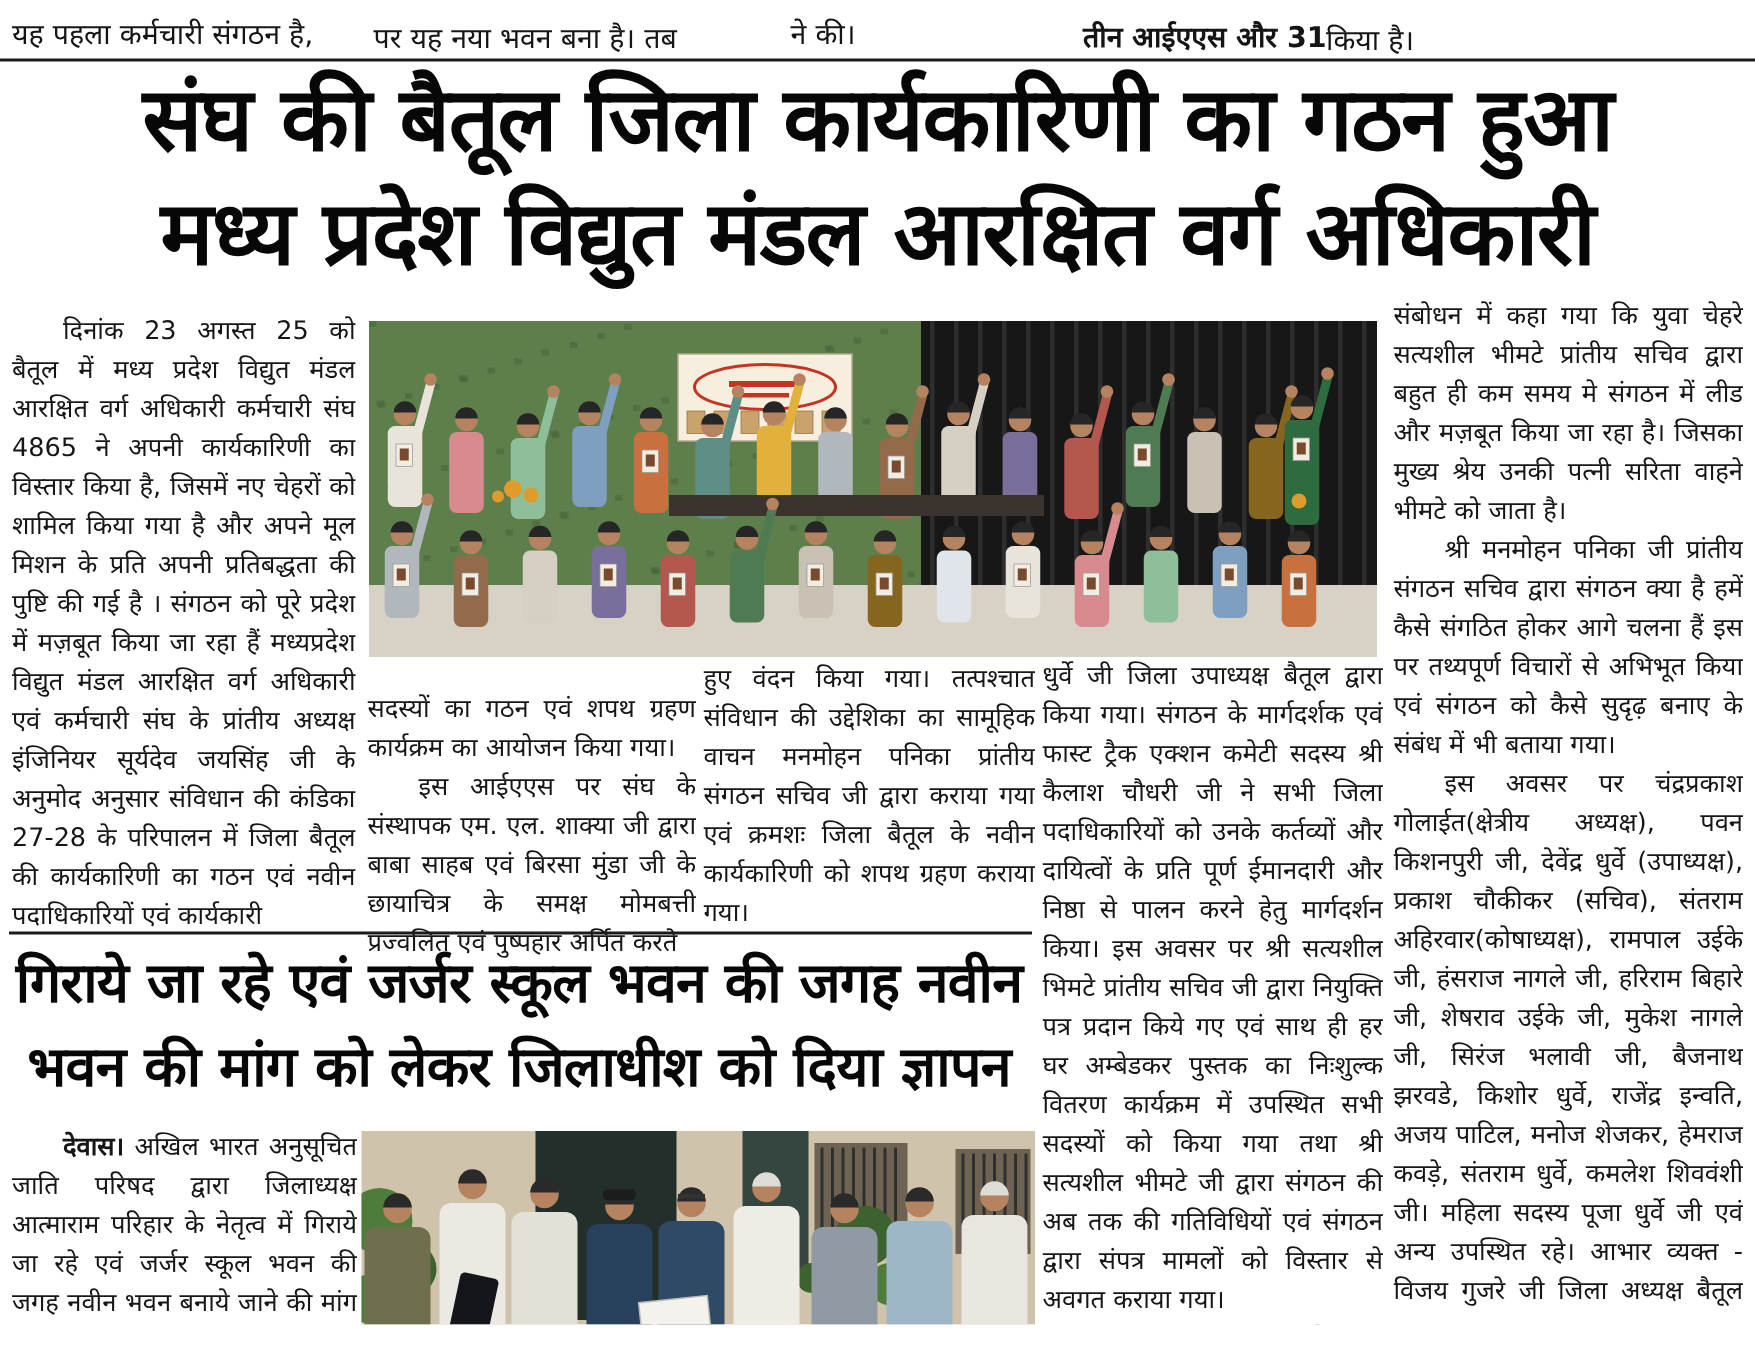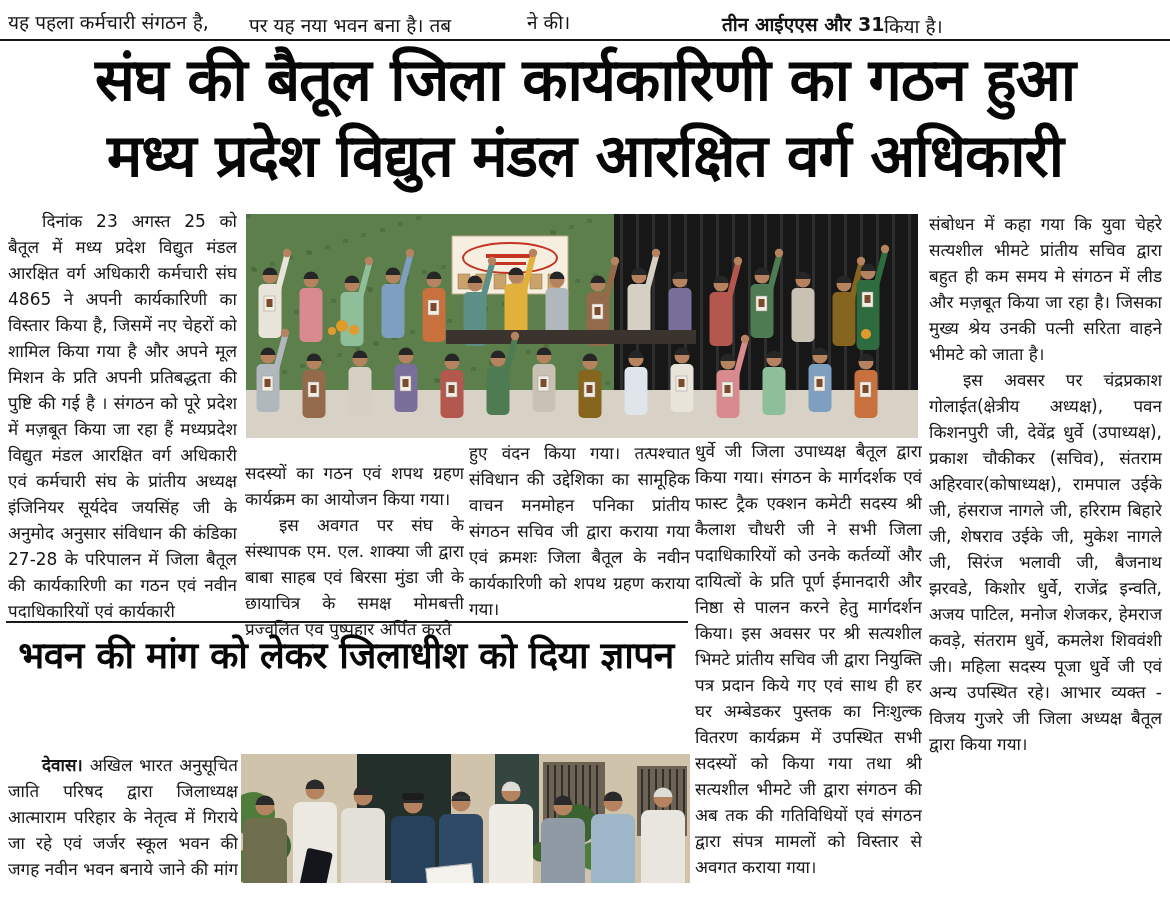--- a/index.html
+++ b/index.html
@@ -307,38 +307,40 @@
       <rect x="570.5" y="165" width="6" height="8" fill="#7a4a2f"></rect>
       <rect x="608.5" y="156" width="23" height="48" rx="5" fill="#c9703f"></rect>
       <circle cx="620" cy="148" r="7.5" fill="#b5835f"></circle>
       <path d="M 612.5 147 a 7.5 7.5 0 0 1 15 0 z" fill="#262626"></path>
       <rect x="614" y="168" width="11" height="15" fill="#f2ede2" stroke="#999" stroke-width="0.5"></rect>
       <rect x="616.5" y="171" width="6" height="8" fill="#7a4a2f"></rect>
     </svg>
 
   <div class="col" style="left:245px;top:460px;width:219px;height:182px">
     <p>सदस्यों का गठन एवं शपथ ग्रहण कार्यक्रम का आयोजन किया गया।</p>
-    <p class="indent">इस अवगत पर संघ के संस्थापक एम. एल. शाक्या जी द्वारा बाबा साहब एवं बिरसा मुंडा जी के छायाचित्र के समक्ष मोमबत्ती प्रज्वलित एवं पुष्पहार अर्पित करते</p>
+    <p class="indent">इस आईएएस पर संघ के संस्थापक एम. एल. शाक्या जी द्वारा बाबा साहब एवं बिरसा मुंडा जी के छायाचित्र के समक्ष मोमबत्ती प्रज्वलित एवं पुष्पहार अर्पित करते</p>
   </div>
   <div class="col" style="left:469px;top:440px;width:221px;height:182px">
     <p>हुए वंदन किया गया। तत्पश्चात संविधान की उद्देशिका का सामूहिक वाचन मनमोहन पनिका प्रांतीय संगठन सचिव जी द्वारा कराया गया एवं क्रमशः जिला बैतूल के नवीन कार्यकारिणी को शपथ ग्रहण कराया गया।</p>
 
   </div>
   <div class="col" style="left:695px;top:438px;width:227px;height:446px">
     <p>धुर्वे जी जिला उपाध्यक्ष बैतूल द्वारा किया गया। संगठन के मार्गदर्शक एवं फास्ट ट्रैक एक्शन कमेटी सदस्य श्री कैलाश चौधरी जी ने सभी जिला पदाधिकारियों को उनके कर्तव्यों और दायित्वों के प्रति पूर्ण ईमानदारी और निष्ठा से पालन करने हेतु मार्गदर्शन किया। इस अवसर पर श्री सत्यशील भिमटे प्रांतीय सचिव जी द्वारा नियुक्ति पत्र प्रदान किये गए एवं साथ ही हर घर अम्बेडकर पुस्तक का निःशुल्क वितरण कार्यक्रम में उपस्थित सभी सदस्यों को किया गया तथा श्री सत्यशील भीमटे जी द्वारा संगठन की अब तक की गतिविधियों एवं संगठन द्वारा संपत्र मामलों को विस्तार से अवगत कराया गया।</p>
     <p class="indent-big">एम एल शाक्य जी द्वारा अपने</p>
   </div>
-  <div class="col" style="left:929px;top:211px;width:233px;height:676px">
+  <div class="col" style="left:929px;top:198px;width:233px;height:676px">
     <p>संबोधन में कहा गया कि युवा चेहरे सत्यशील भीमटे प्रांतीय सचिव द्वारा बहुत ही कम समय मे संगठन में लीड और मज़बूत किया जा रहा है। जिसका मुख्य श्रेय उनकी पत्नी सरिता वाहने भीमटे को जाता है।</p>
+    <p class="indent">श्री मनमोहन पनिका जी प्रांतीय संगठन सचिव द्वारा संगठन क्या है हमें कैसे संगठित होकर आगे चलना हैं इस पर तथ्यपूर्ण विचारों से अभिभूत किया एवं संगठन को कैसे सुदृढ़ बनाए के संबंध में भी बताया गया।</p>
     <p class="indent">इस अवसर पर चंद्रप्रकाश गोलाईत(क्षेत्रीय अध्यक्ष), पवन किशनपुरी जी, देवेंद्र धुर्वे (उपाध्यक्ष), प्रकाश चौकीकर (सचिव), संतराम अहिरवार(कोषाध्यक्ष), रामपाल उईके जी, हंसराज नागले जी, हरिराम बिहारे जी, शेषराव उईके जी, मुकेश नागले जी, सिरंज भलावी जी, बैजनाथ झरवडे, किशोर धुर्वे, राजेंद्र इन्वति, अजय पाटिल, मनोज शेजकर, हेमराज कवड़े, संतराम धुर्वे, कमलेश शिववंशी जी। महिला सदस्य पूजा धुर्वे जी एवं अन्य उपस्थित रहे। आभार व्यक्त - विजय गुजरे जी जिला अध्यक्ष बैतूल द्वारा किया गया।</p>
   </div>
 
   <div class="rule" style="left:6px;top:621px;width:682px;height:2px"></div>
 
   <div class="headline2">
+    <div>गिराये जा रहे एवं जर्जर स्कूल भवन की जगह नवीन</div>
     <div>भवन की मांग को लेकर जिलाधीश को दिया ज्ञापन</div>
   </div>
 
   <div class="col" style="left:8px;top:752px;width:230px;height:147px">
     <p class="indent"><span class="bold">देवास।</span> <span>अखिल भारत अनुसूचित जाति परिषद द्वारा जिलाध्यक्ष आत्माराम परिहार के नेतृत्व में गिराये जा रहे एवं जर्जर स्कूल भवन की जगह नवीन भवन बनाये जाने की मांग को लेकर ज्ञापन दिया</span></p>
   </div>
 
   <svg id="photo2-svg" class="photo" style="left:241px;top:754px" width="449" height="145" viewBox="0 0 449 145">
       <rect x="0" y="0" width="449" height="145" fill="#cfc3ab"></rect>
       <rect x="0" y="132" width="449" height="13" fill="#c2b69d"></rect>

